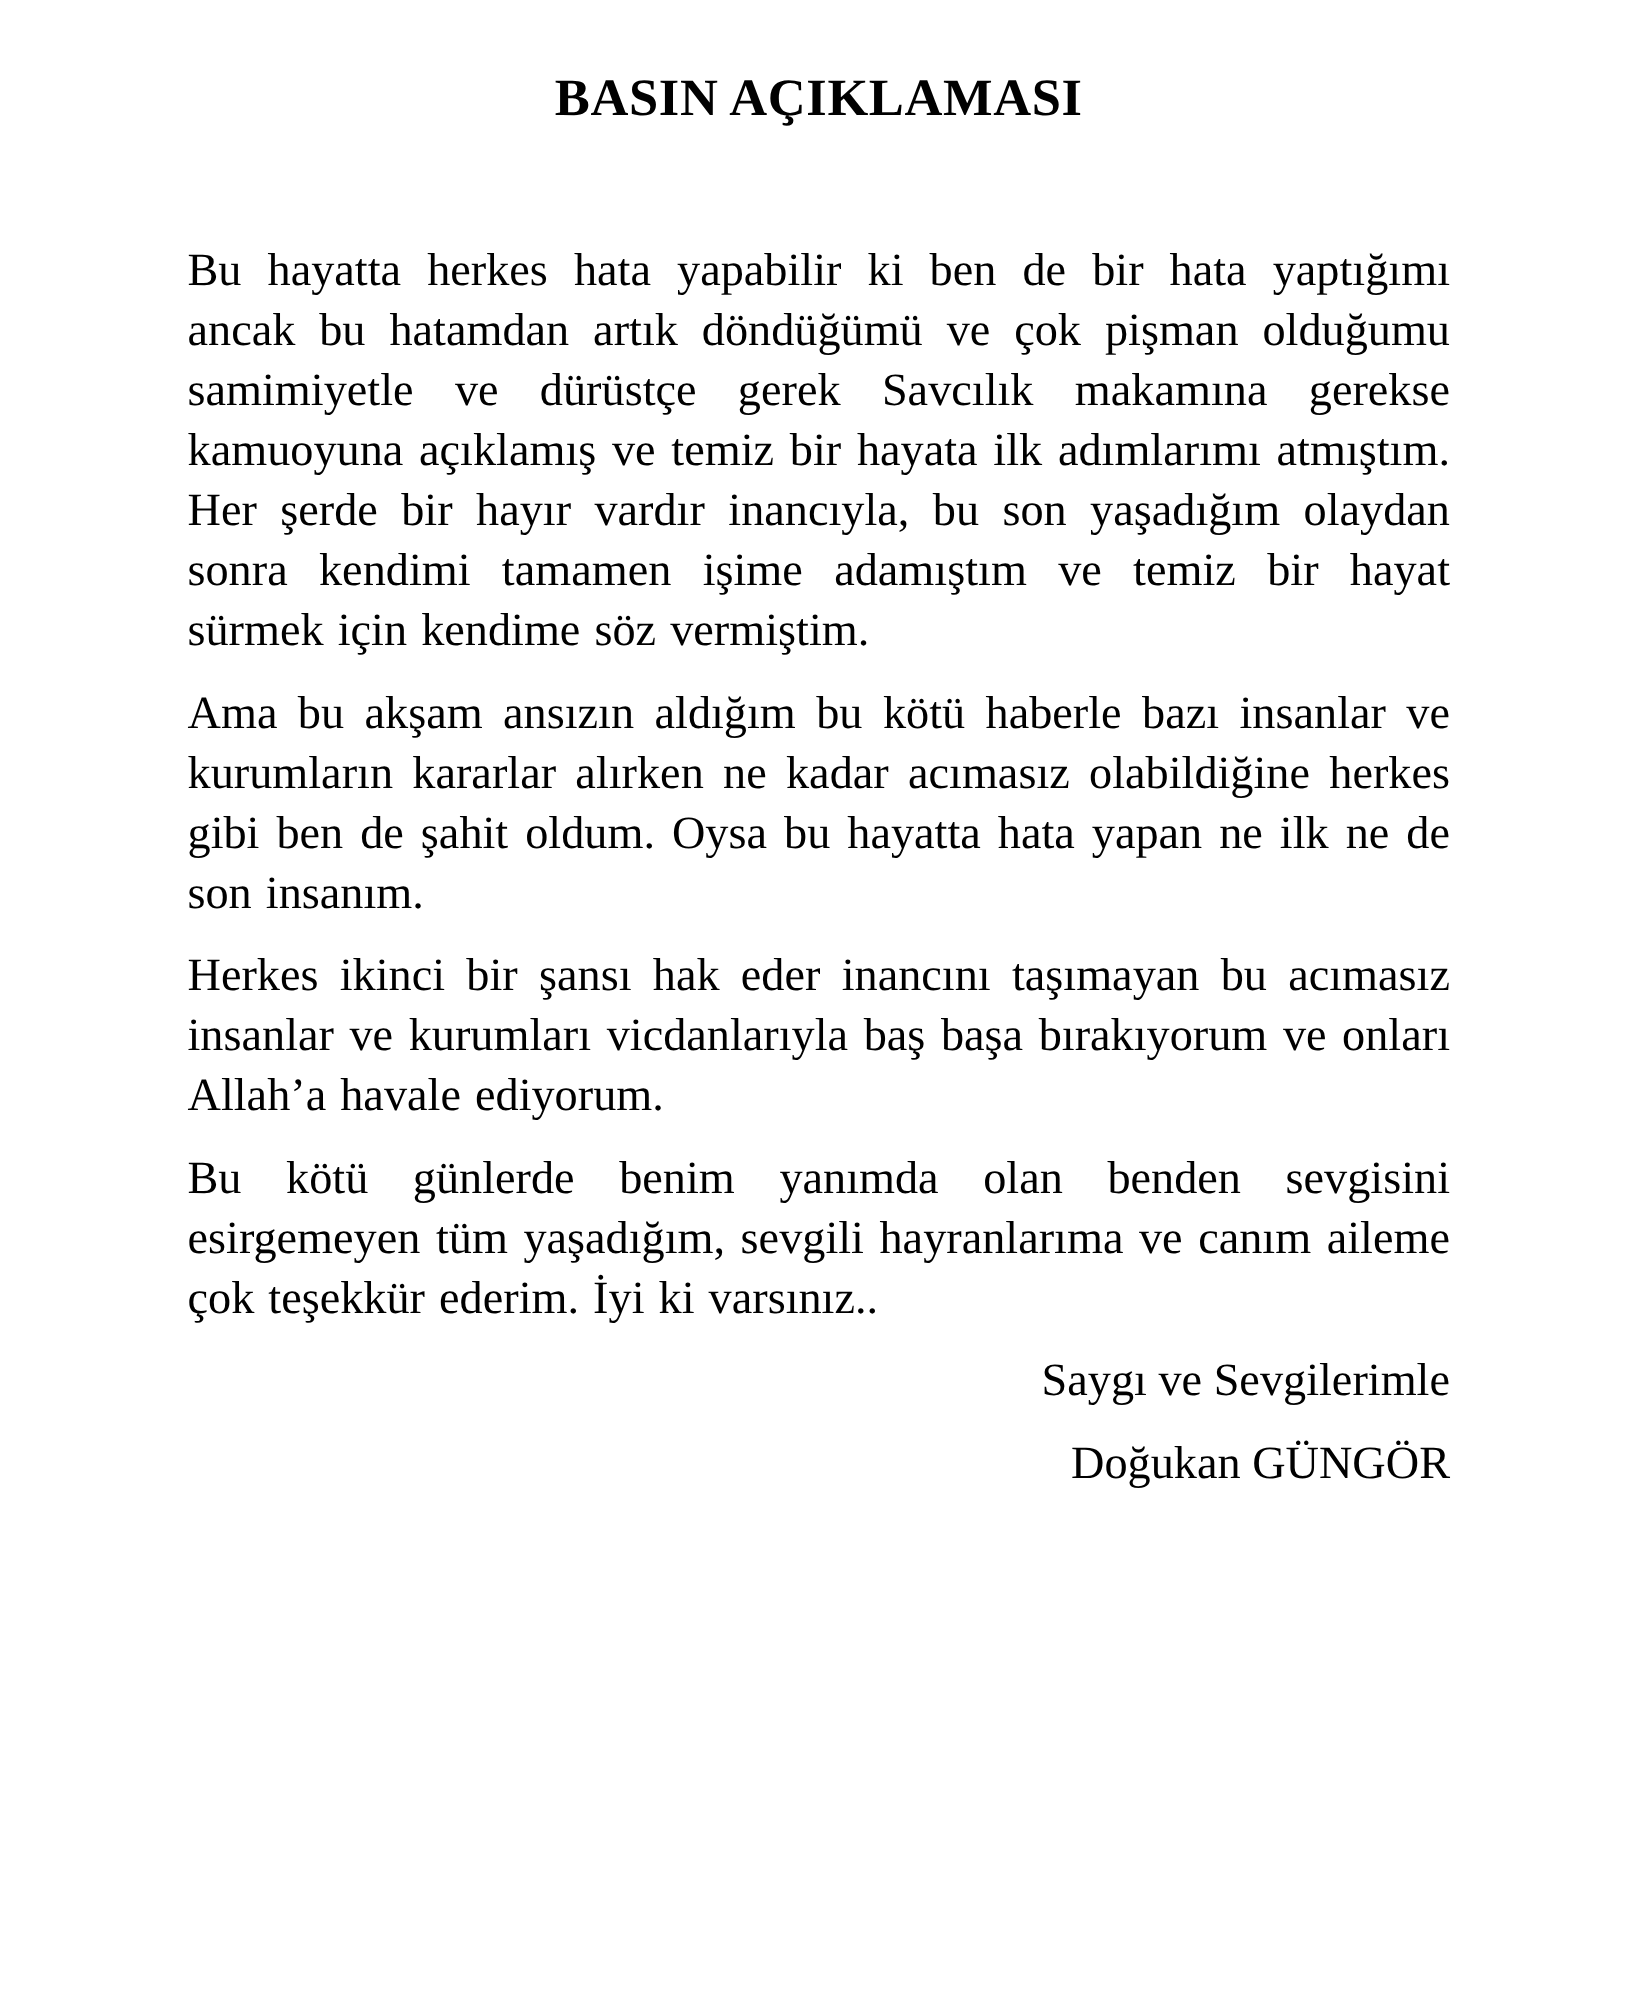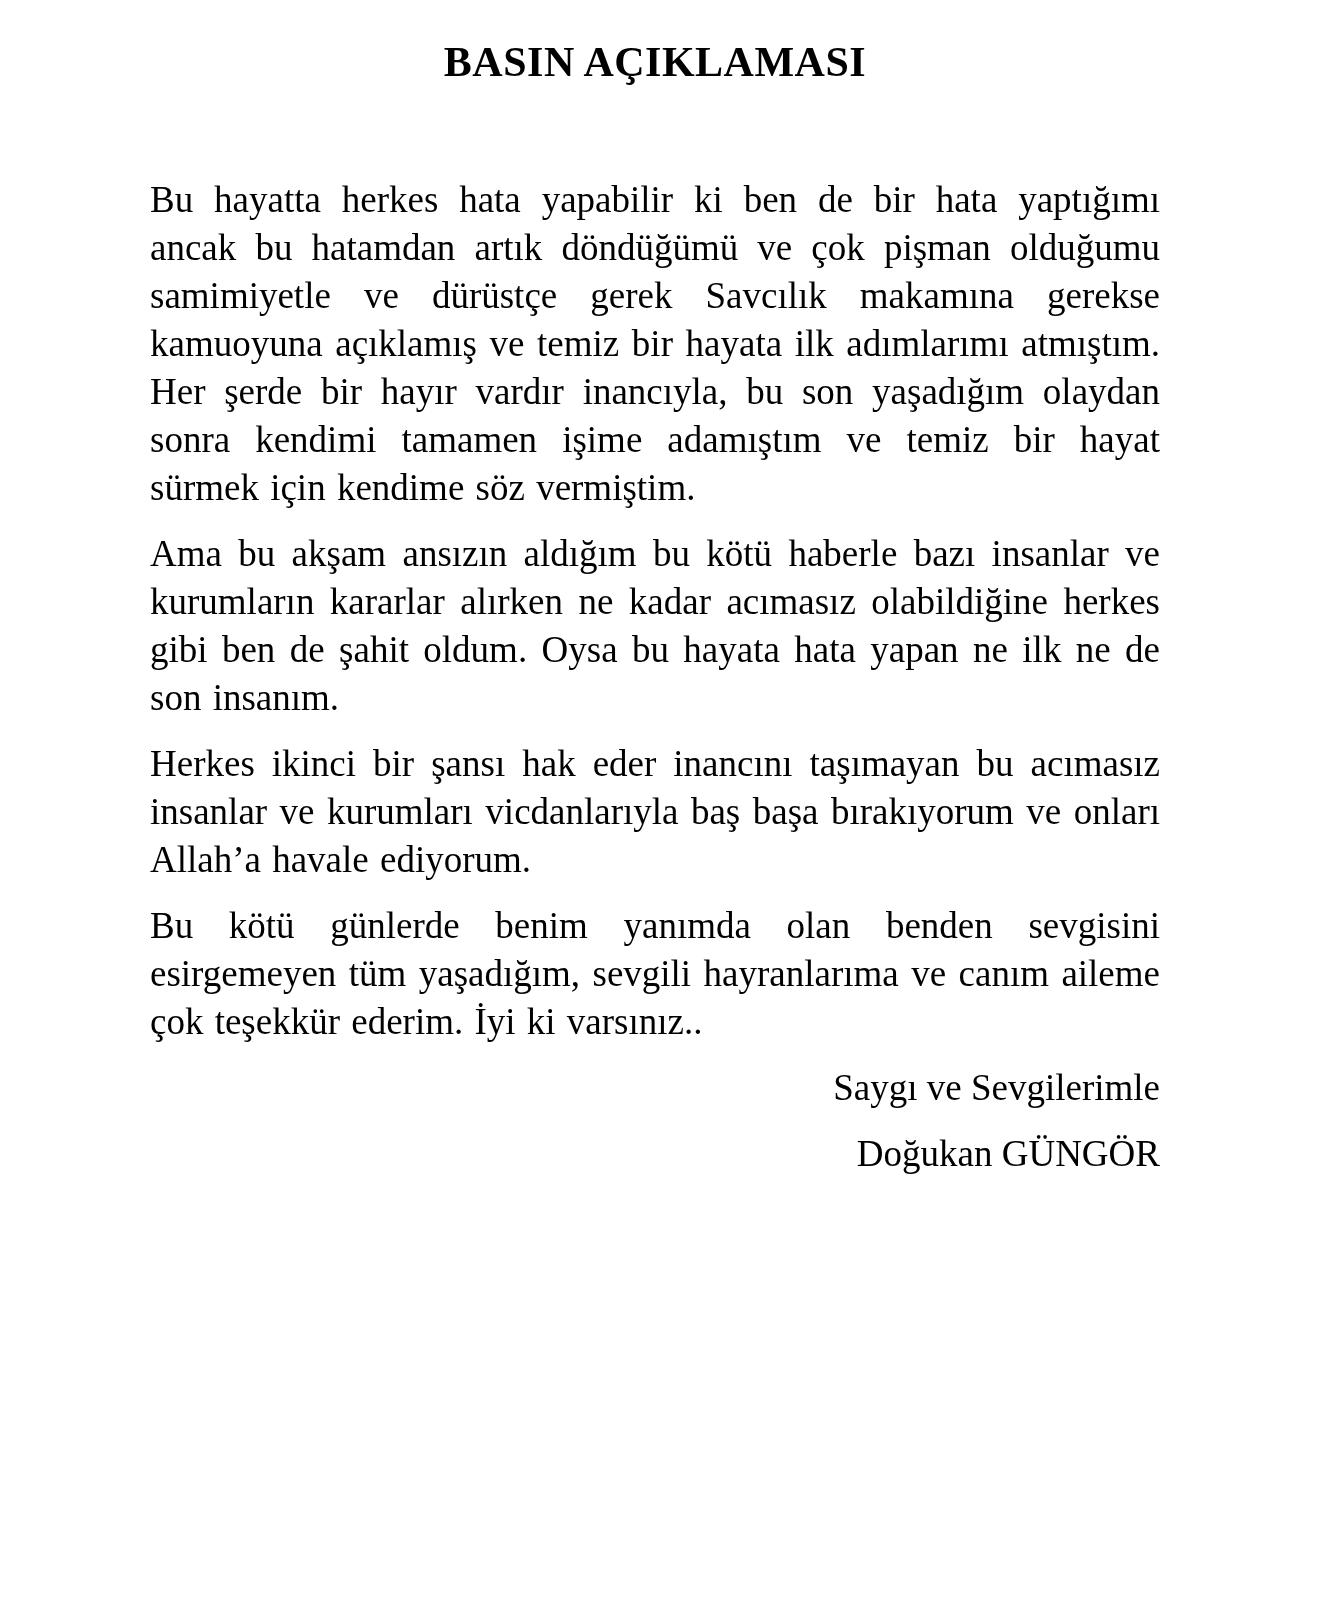--- a/index.html
+++ b/index.html
@@ -10,20 +10,21 @@
   .page {
     position: relative;
     width: 1320px;
     height: 1223px;
     background: #ffffff;
     box-sizing: border-box;
     padding: 32px 160px 0 150px;
     font-family: "Liberation Serif", "DejaVu Serif", serif;
     color: #000000;
     overflow: hidden;
+    margin-top: 17px;
   }
   .doc-title {
     margin: 0 0 84px 0;
     text-align: center;
     font-size: 42px;
     font-weight: bold;
     line-height: 60px;
     letter-spacing: 0.5px;
   }
   .body-para {
@@ -43,21 +44,21 @@
 </style>
 </head>
 <body>
 
 <div class="page">
   <h1 class="doc-title">BASIN AÇIKLAMASI</h1>
 
 
   <p class="body-para">Bu hayatta herkes hata yapabilir ki ben de bir hata yaptığımı ancak bu hatamdan artık döndüğümü ve çok pişman olduğumu samimiyetle ve dürüstçe gerek Savcılık makamına gerekse kamuoyuna açıklamış ve temiz bir hayata ilk adımlarımı atmıştım. Her şerde bir hayır vardır inancıyla, bu son yaşadığım olaydan sonra kendimi tamamen işime adamıştım ve temiz bir hayat sürmek için kendime söz vermiştim.</p>
 
-  <p class="body-para">Ama bu akşam ansızın aldığım bu kötü haberle bazı insanlar ve kurumların kararlar alırken ne kadar acımasız olabildiğine herkes gibi ben de şahit oldum. Oysa bu hayata hata yapan ne ilk ne de son insanım.</p>
+  <p class="body-para">Ama bu akşam ansızın aldığım bu kötü haberle bazı insanlar ve kurumların kararlar alırken ne kadar acımasız olabildiğine herkes gibi ben de şahit oldum. Oysa bu hayatta hata yapan ne ilk ne de son insanım.</p>
 
   <p class="body-para">Herkes ikinci bir şansı hak eder inancını taşımayan bu acımasız insanlar ve kurumları vicdanlarıyla baş başa bırakıyorum ve onları Allah’a havale ediyorum.</p>
 
 
   <p class="body-para">Bu kötü günlerde benim yanımda olan benden sevgisini esirgemeyen tüm yaşadığım, sevgili hayranlarıma ve canım aileme çok teşekkür ederim. İyi ki varsınız..</p>
 
   <p class="closing-line">Saygı ve Sevgilerimle</p>
 
   <p class="closing-line">Doğukan GÜNGÖR</p>
 </div>

